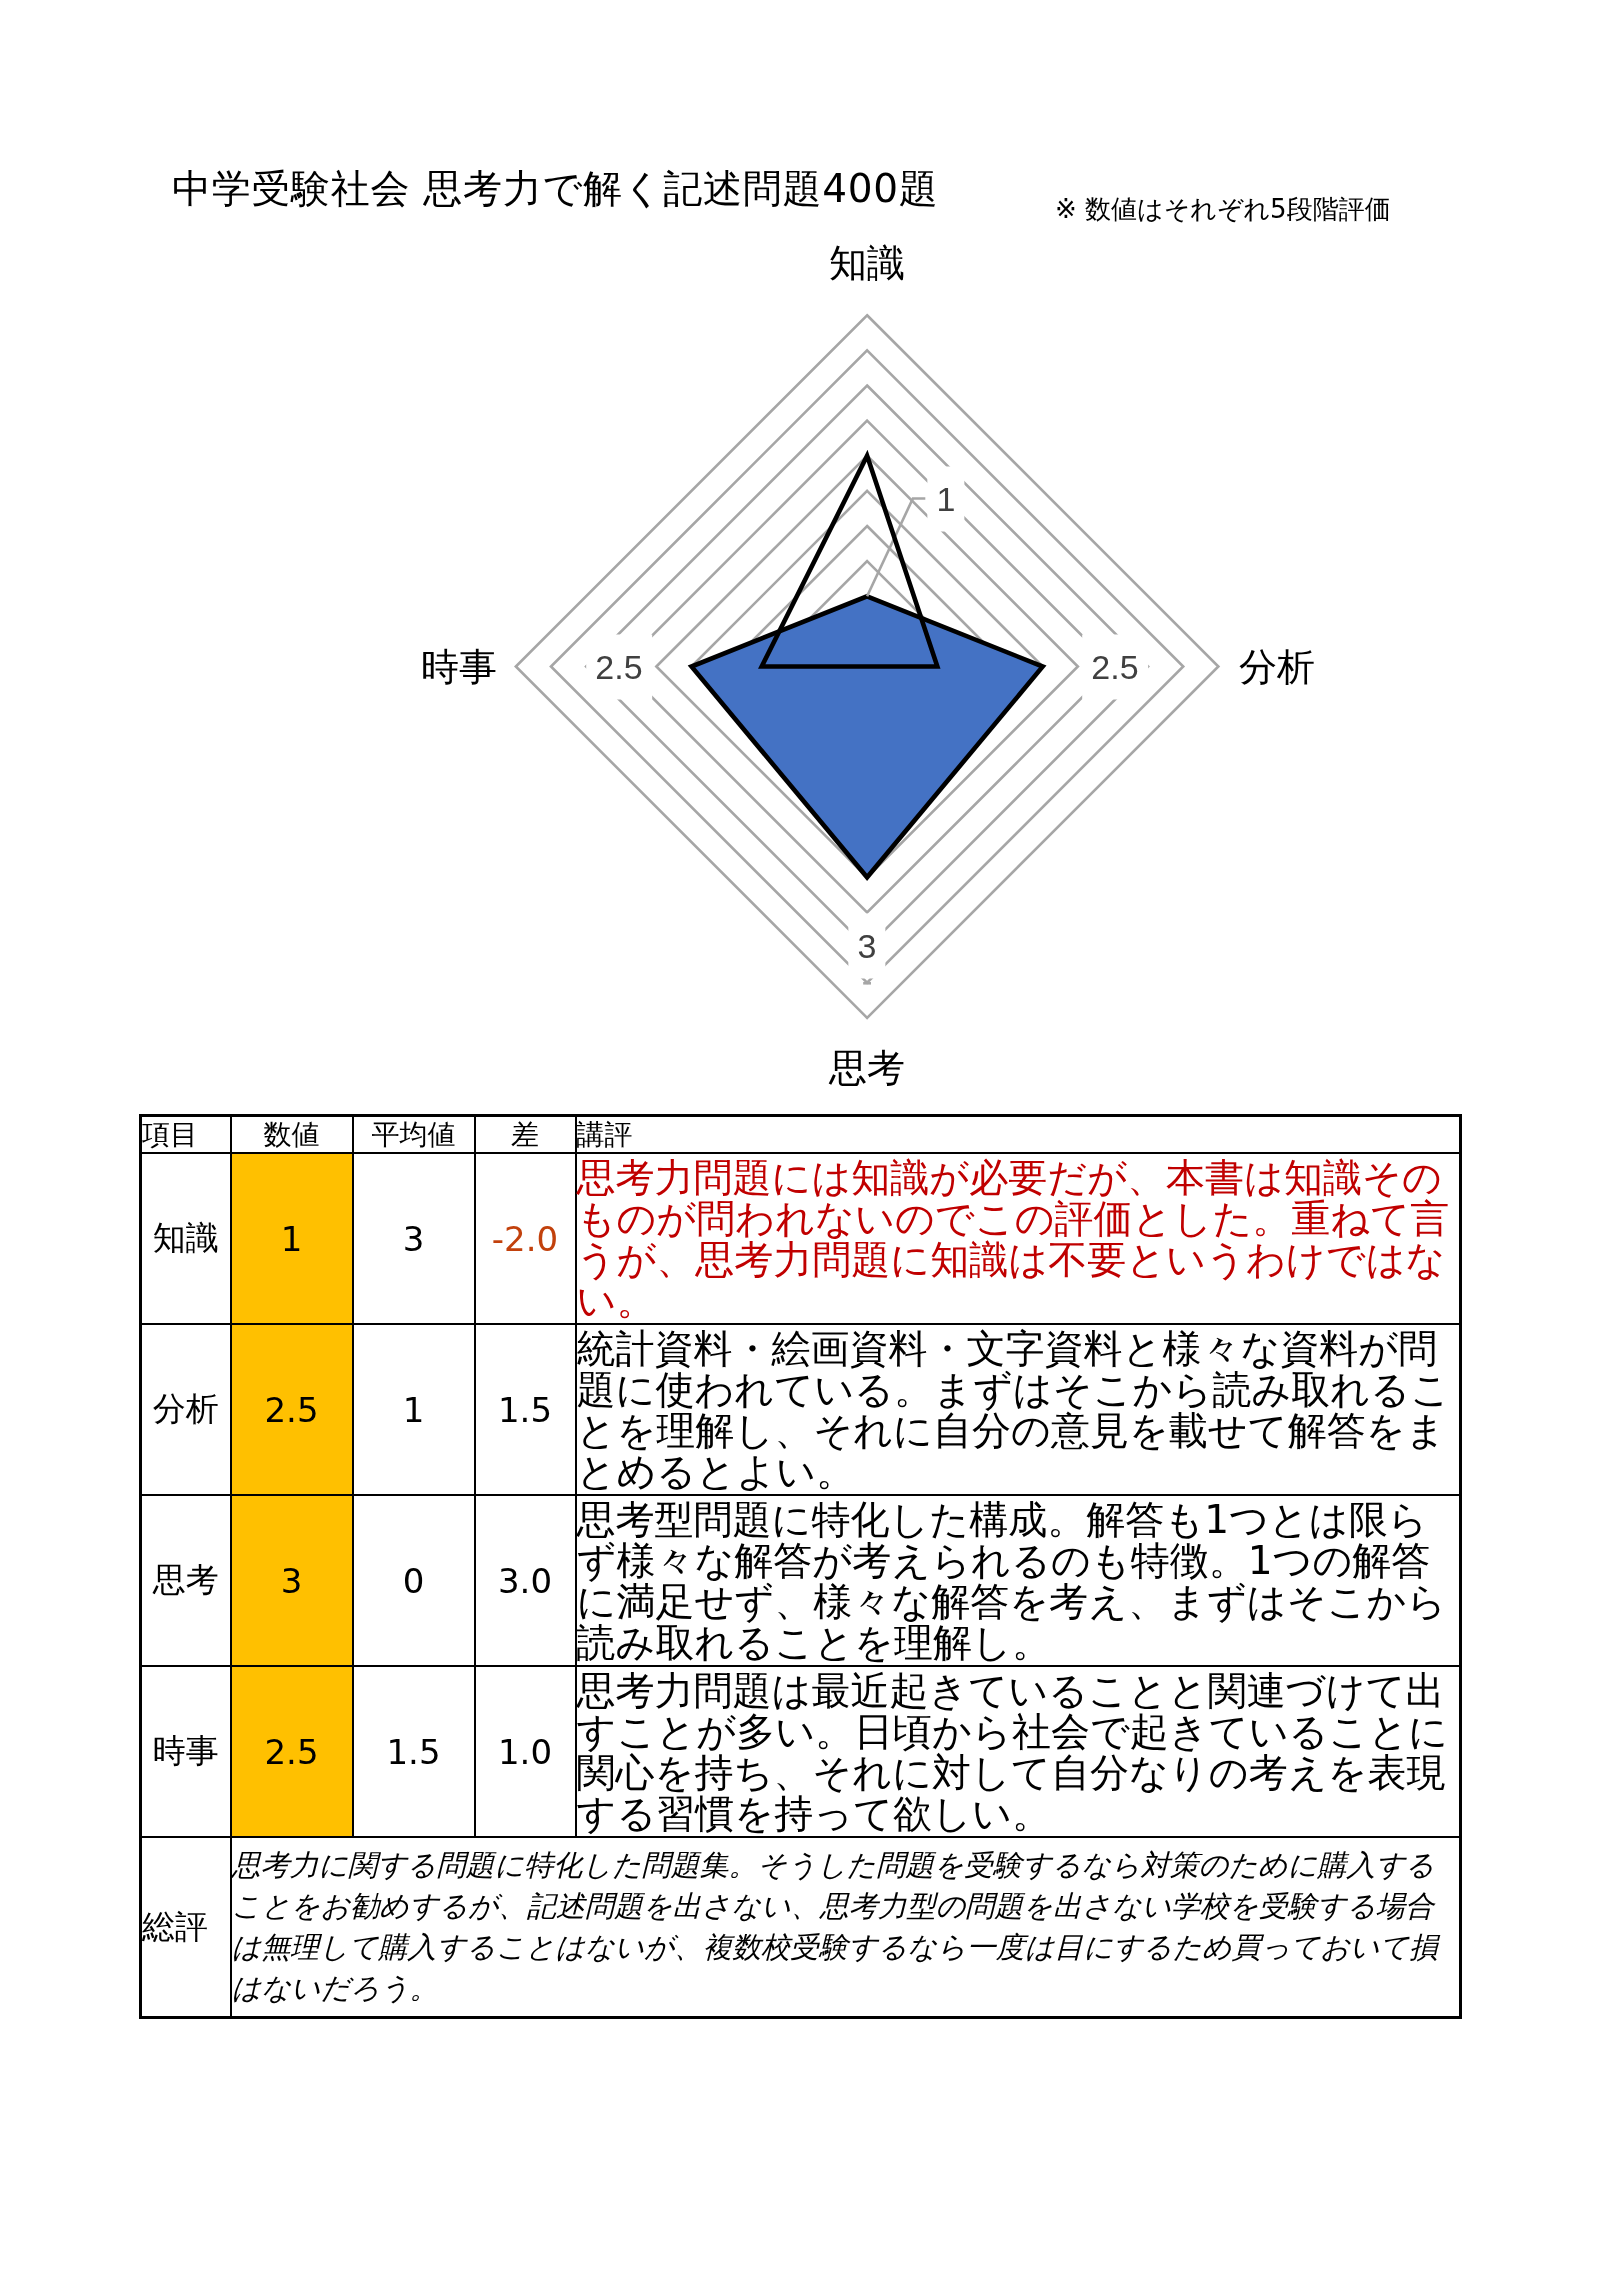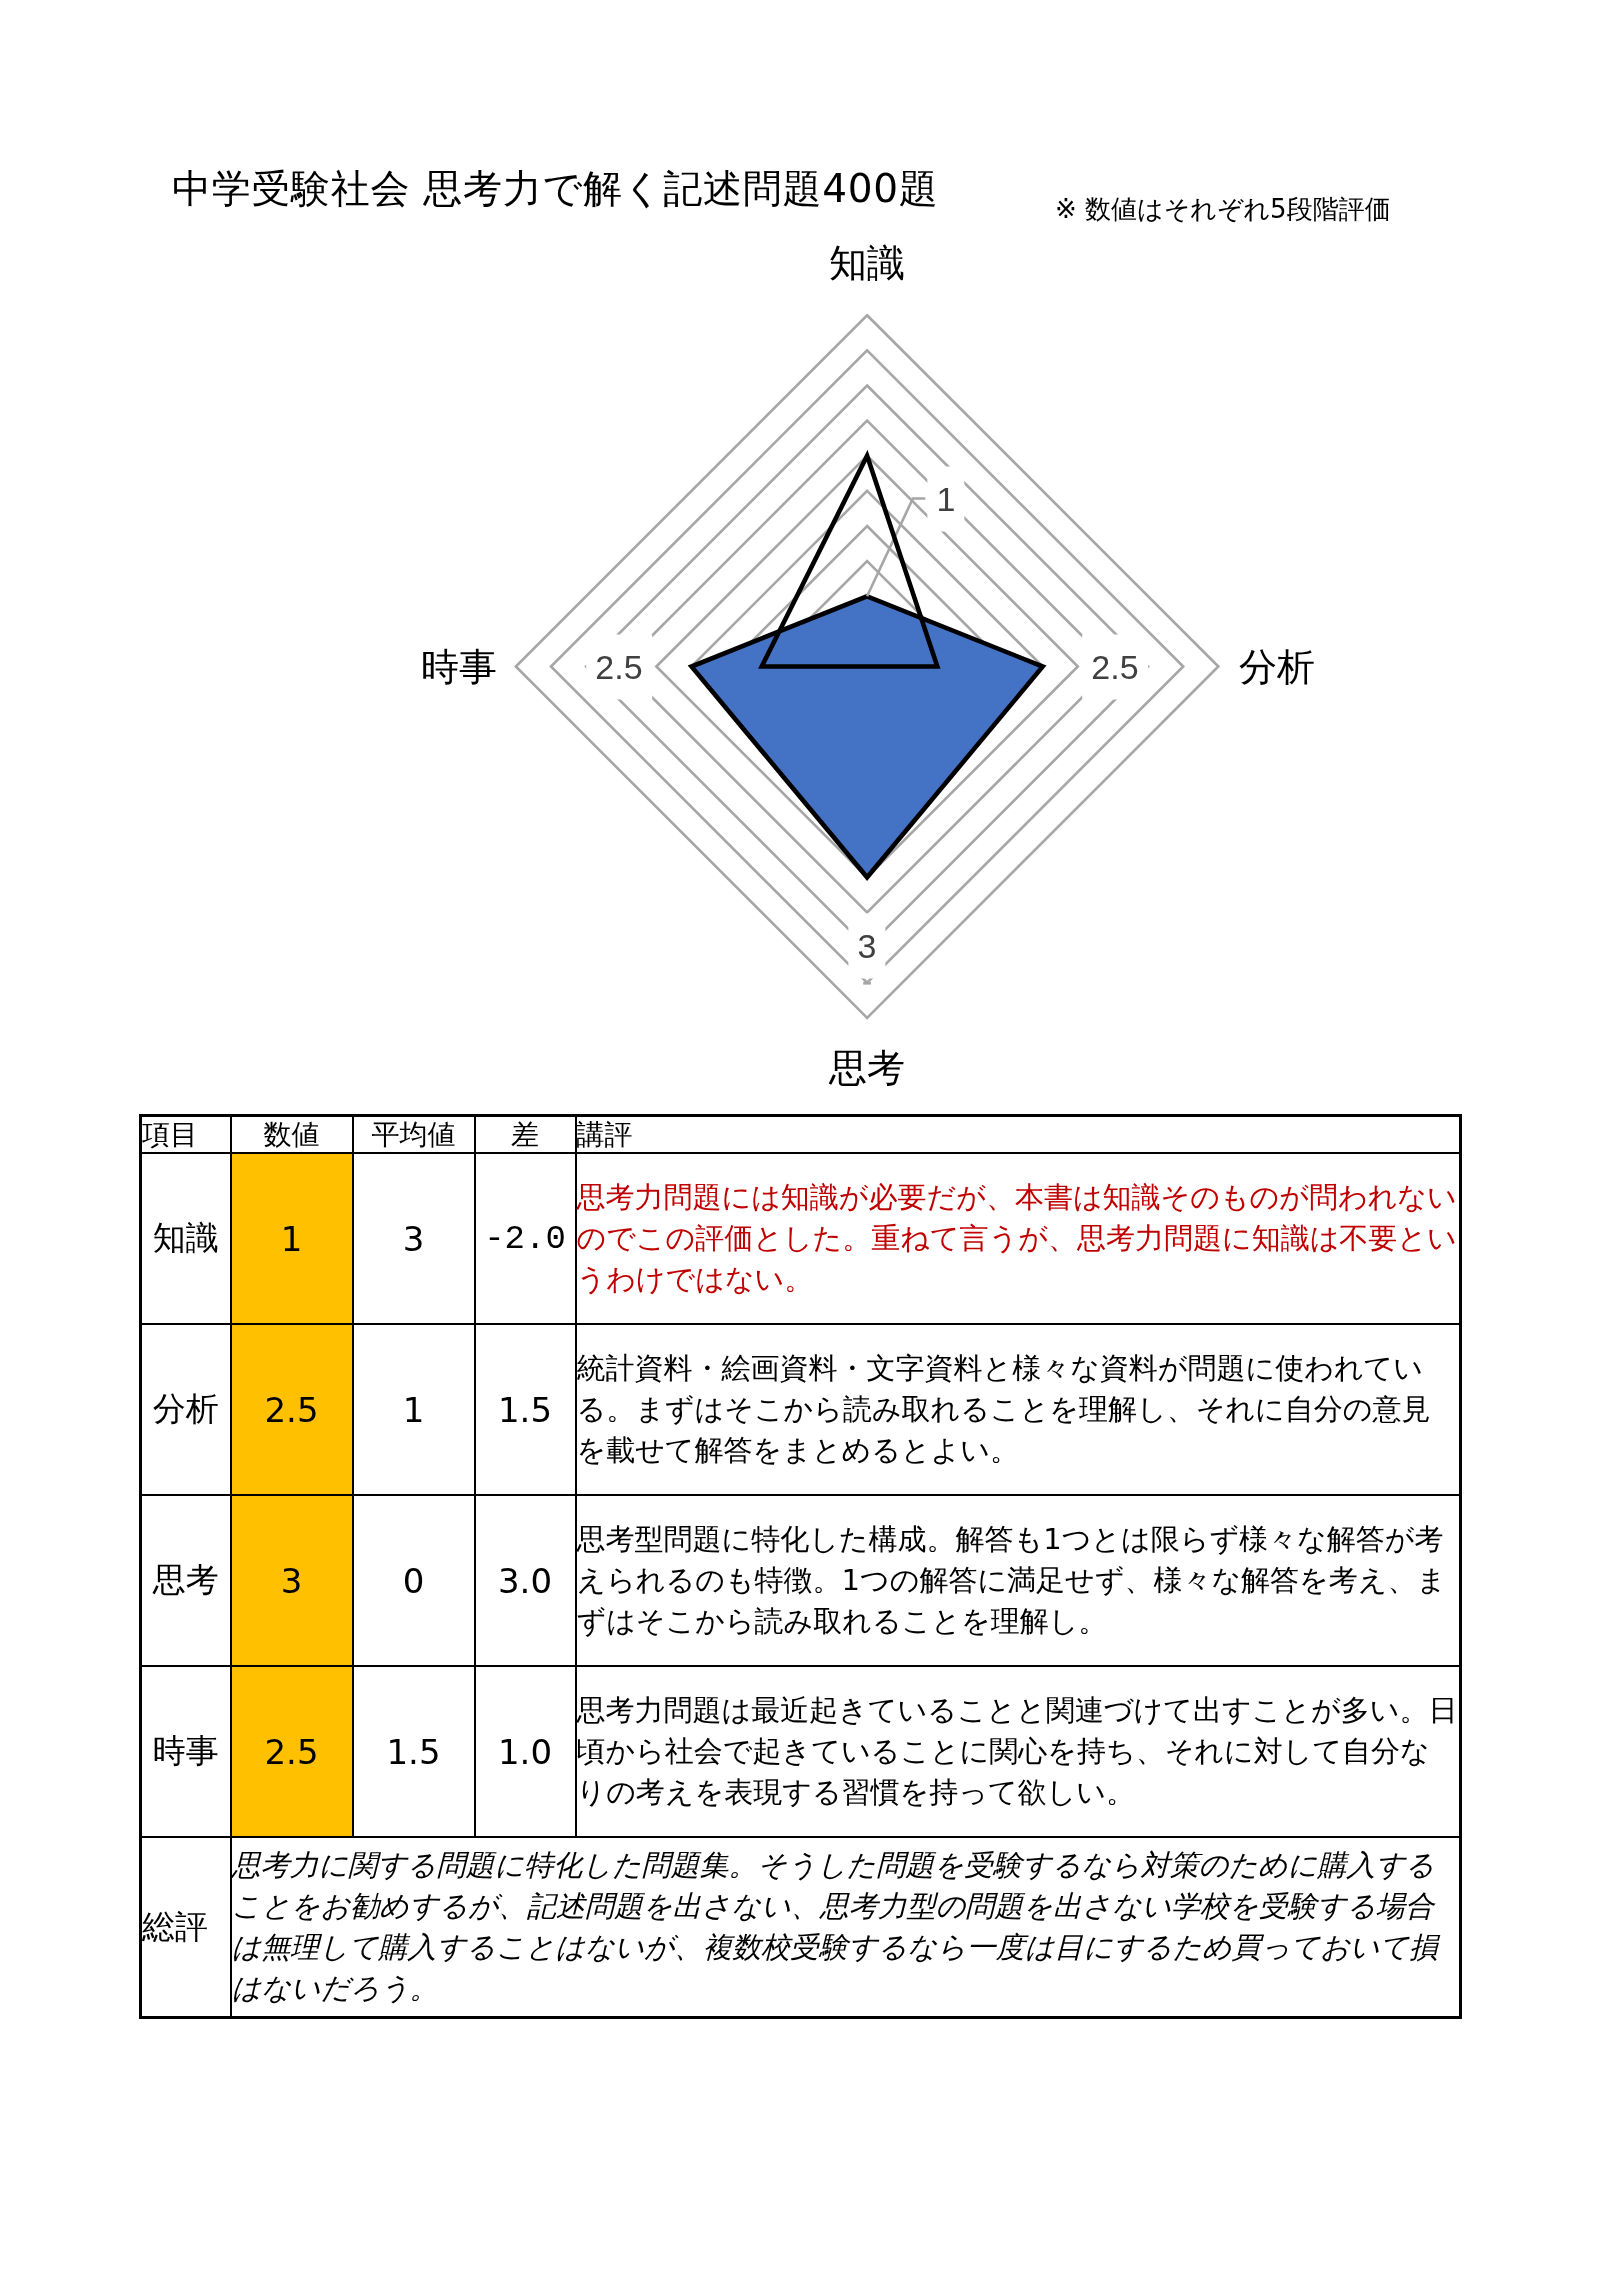--- a/index.html
+++ b/index.html
@@ -13,22 +13,22 @@
                 background: #ffffff; transform: translate(-50%, -50%); padding: 13px 9.2px; white-space: nowrap; }
 
   table.review { position: absolute; left: 139px; top: 1114px; width: 1323px; border-collapse: collapse; border: 3.9px solid #000; table-layout: fixed; }
   table.review td, table.review th { border: 2.6px solid #000; padding: 0; vertical-align: middle; font-weight: normal; }
   table.review th { height: 35px; font-size: 28px; line-height: 29px; }
   th.left { text-align: left; padding-left: 5.2px; }
   th.center { text-align: center; margin-top: 28px; }
   td.item { text-align: center; font-size: 33px; height: 169px; }
   td.score { background: #FFC000; text-align: center; font-size: 34px; font-family: "DejaVu Sans", sans-serif; }
   td.avg, td.diff { text-align: center; font-size: 34px; font-family: "DejaVu Sans", sans-serif; }
-  td.diff.neg { color: #000000; font-family: Liberation Mono, monospace; }
-  td.comment { font-size: 29px; line-height: 41px; padding: 0 9.2px 13px 9.2px; text-align: left; }
+  td.diff.neg { color: #c2410c; }
+  td.comment { font-size: 39px; line-height: 41px; padding: 0 9.2px 13px 9.2px; text-align: left; }
   td.comment.red { color: #C00000; }
   td.summary-label { text-align: left; font-size: 33px; height: 178px; }
   td.summary-text { font-size: 29px; line-height: 41px; padding: 1.3px 9.2px 6.5px 9.2px; text-align: left; vertical-align: top; font-style: italic; }
 </style>
 </head>
 <body>
 
 <div class="title">中学受験社会 思考力で解く記述問題400題</div>
 <div class="note">※  数値はそれぞれ5段階評価</div>
 

